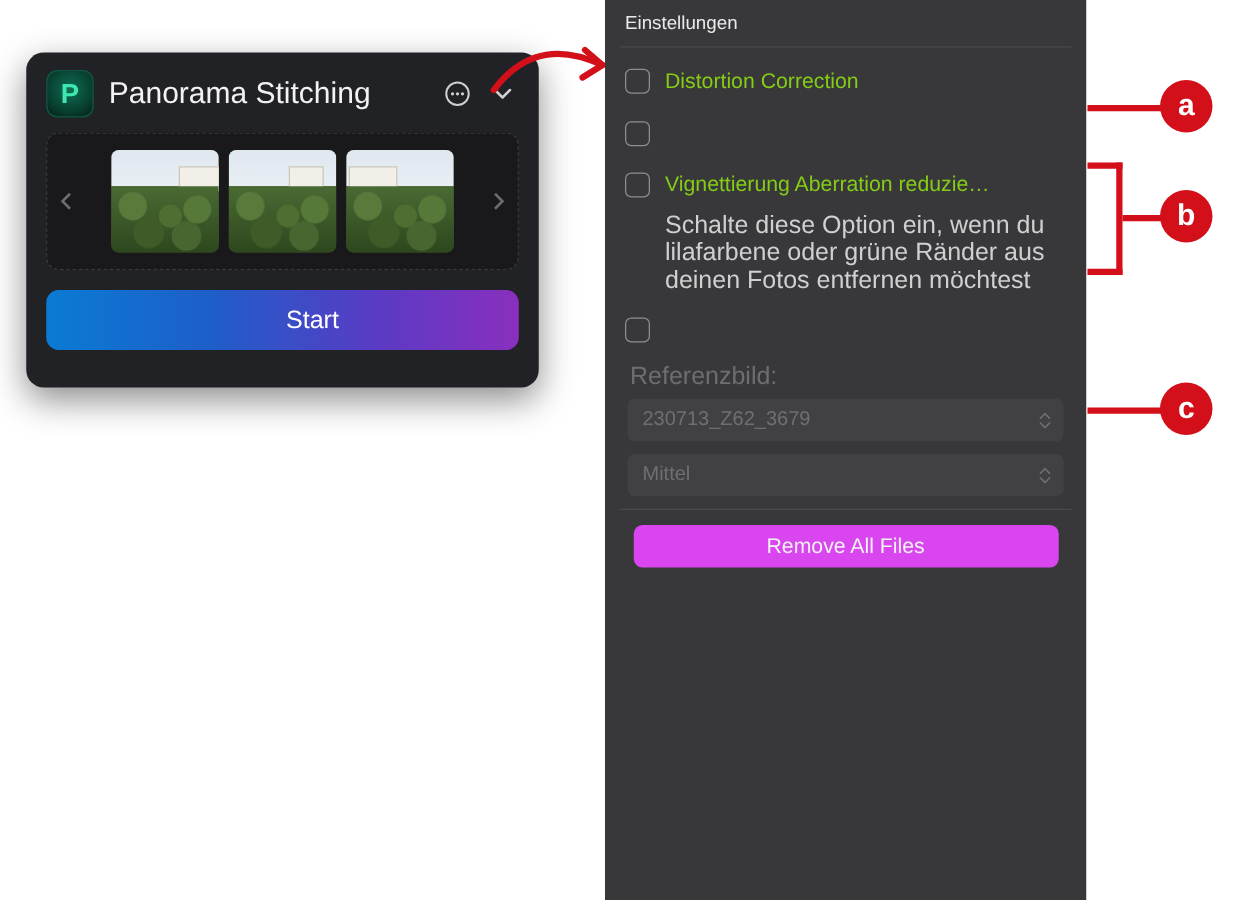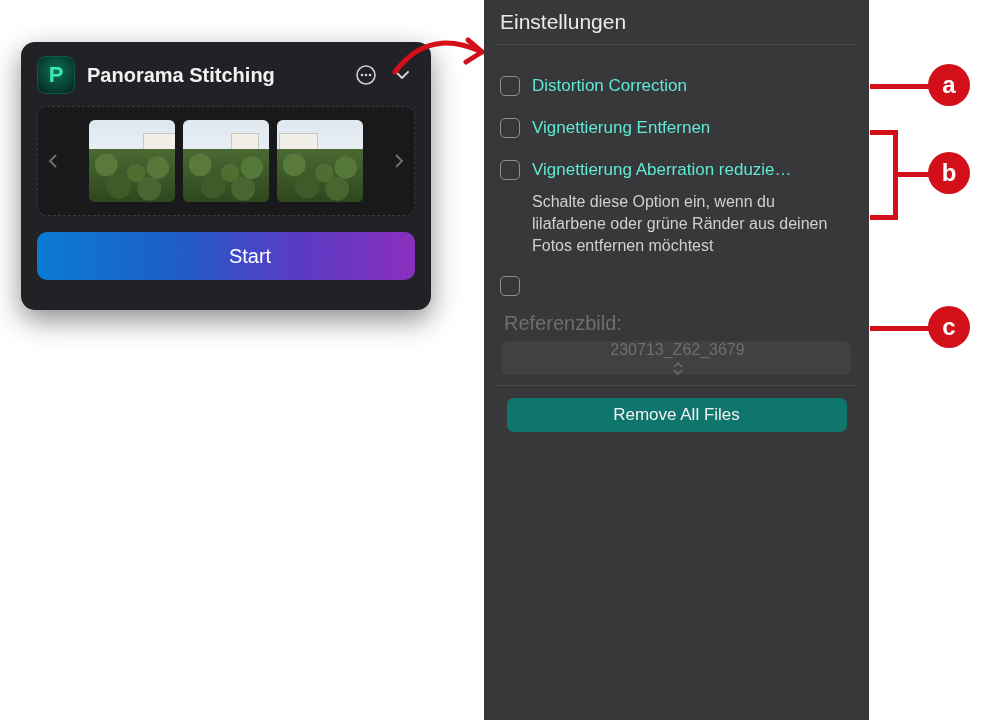--- a/index.html
+++ b/index.html
@@ -39,22 +39,22 @@
     display: flex;
     align-items: center;
     justify-content: center;
     color: #3de8b0;
     font-weight: 700;
     font-size: 22px;
   }
   .lp-title {
     flex: 1;
     color: #f2f2f2;
-    font-size: 20px;
-    font-weight: 700;
+    font-size: 24px;
+    font-weight: 400;
   }
   .lp-actions {
     display: flex;
     align-items: center;
     gap: 10px;
   }
   .icon-btn {
     width: 26px;
     height: 26px;
     display: flex;
@@ -139,88 +139,87 @@
     top: 0;
     width: 385px;
     height: 720px;
     background: #38383b;
     color: #d9d9da;
     padding: 8px 12px 12px 12px;
     font-size: 16px;
   }
   .sp-title {
     color: #eaeaea;
-    font-size: 21px;
+    font-size: 15px;
     font-weight: 400;
     padding: 2px 2px 10px 4px;
     border-bottom: 1px solid #4a4a4d;
-    margin-bottom: 20px;
+    margin-bottom: 6px;
   }
   .option {
     display: flex;
     align-items: flex-start;
     gap: 12px;
     padding: 10px 4px;
     cursor: pointer;
   }
   .checkbox {
     width: 20px;
     height: 20px;
     border: 1.5px solid #8e8e92;
     border-radius: 5px;
     flex: 0 0 auto;
     margin-top: 1px;
   }
   .option-label {
-    color: #5eead4;
+    color: #84cc16;
     font-size: 17px;
     line-height: 22px;
     white-space: nowrap;
     overflow: hidden;
     text-overflow: ellipsis;
     max-width: 310px;
   }
   .option-desc {
     color: #d0d0d1;
-    font-size: 16px;
+    font-size: 20px;
     line-height: 22px;
     padding: 0 4px 8px 36px;
   }
   .field-label {
     color: #6e6e71;
     font-size: 20px;
     padding: 6px 4px 6px 8px;
   }
   .select {
     margin: 0 6px 10px 6px;
     height: 34px;
     background: #414144;
     border-radius: 6px;
     display: flex;
     align-items: center;
     justify-content: space-between;
     padding: 0 10px 0 12px;
     color: #6f6f72;
     cursor: default;
-    flex-direction: column;
   }
   .select .chev {
     display:flex; flex-direction:column; gap:1px; align-items:center;
     color:#6f6f72;
   }
   .divider {
     border-top: 1px solid #4a4a4d;
     margin: 6px 0 12px 0;
   }
   .remove-btn {
     display: block;
     margin: 0 auto;
     width: 340px;
     height: 34px;
-    background: #0f766e;
+    background: #d946ef;
     border: none;
     border-radius: 7px;
     color: #f1f1f1;
     font-size: 17px;
     cursor: pointer;
   }
 
   
   .arrow {
     position: absolute;
@@ -320,21 +319,20 @@
 <div class="settings-panel">
   <div class="sp-title">Einstellungen</div>
 
   <div class="option">
     <div class="checkbox"></div>
     <div class="option-label">Distortion Correction</div>
   </div>
 
   <div class="option">
     <div class="checkbox"></div>
-    <div class="option-label">Vignettierung Entfernen</div>
   </div>
 
   <div class="option">
     <div class="checkbox"></div>
     <div class="option-label">Vignettierung Aberration reduzie…</div>
   </div>
   <div class="option-desc">Schalte diese Option ein, wenn du lilafarbene oder grüne Ränder aus deinen Fotos entfernen möchtest</div>
 
   <div class="option">
     <div class="checkbox"></div>
@@ -346,20 +344,31 @@
     <span class="chev">
       <svg width="10" height="6" viewBox="0 0 10 6">
           <path d="M1 5 L5 1 L9 5" fill="none" stroke="#6f6f72" stroke-width="1.4"></path>
         </svg>
       <svg width="10" height="6" viewBox="0 0 10 6">
           <path d="M1 1 L5 5 L9 1" fill="none" stroke="#6f6f72" stroke-width="1.4"></path>
         </svg>
     </span>
   </div>
 
+  <div class="select">
+    <span>Mittel</span>
+    <span class="chev">
+      <svg width="10" height="6" viewBox="0 0 10 6">
+          <path d="M1 5 L5 1 L9 5" fill="none" stroke="#6f6f72" stroke-width="1.4"></path>
+        </svg>
+      <svg width="10" height="6" viewBox="0 0 10 6">
+          <path d="M1 1 L5 5 L9 1" fill="none" stroke="#6f6f72" stroke-width="1.4"></path>
+        </svg>
+    </span>
+  </div>
 
   <div class="divider"></div>
   <button class="remove-btn">Remove All Files</button>
 </div>
 
 <div class="badge-line" style="left:870px; top:84px; width:60px; height:5px;"></div>
 <div class="badge" style="left:928px; top:64px;">
   <span>a</span>
 </div>
 

